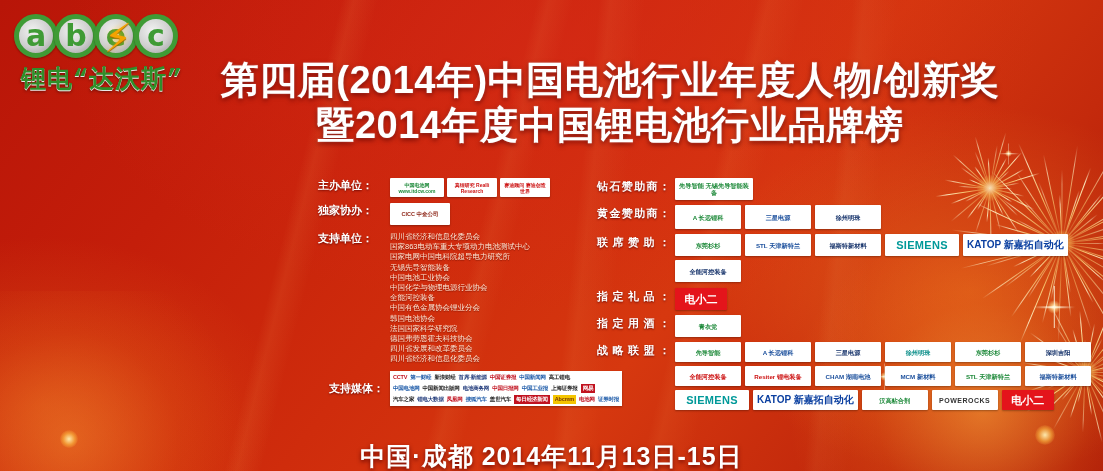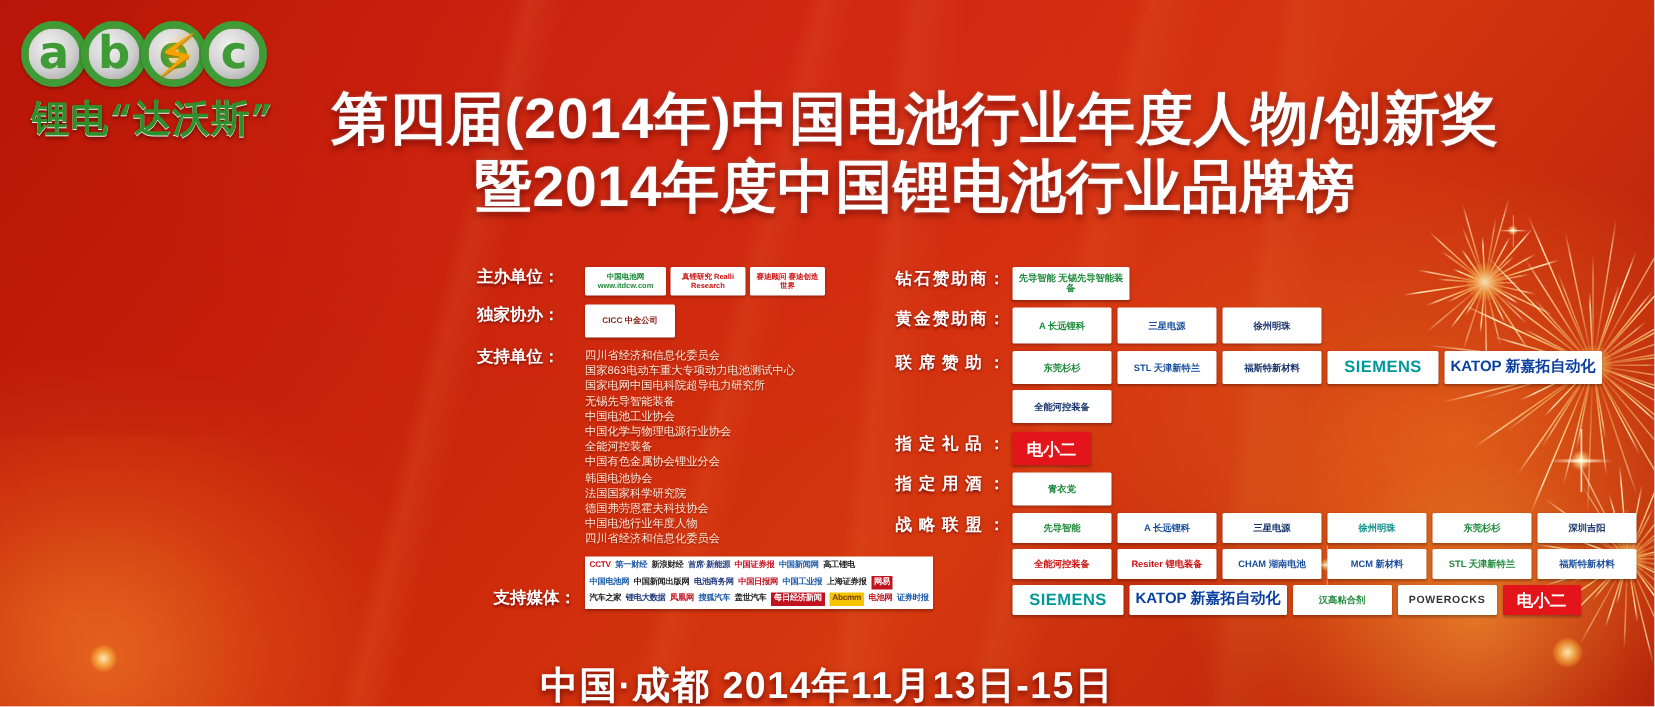--- a/index.html
+++ b/index.html
@@ -130,21 +130,21 @@
   .org-chip { height: 19px; padding: 0 3px; font-size: 7px; }
   .cicc-chip { height: 22px; padding: 0 5px; font-size: 7px; color: #8a1f10; }
 
   #support-list { padding-top: 1px; }
   #support-list div {
     font-size: 7.5px; line-height: 10.2px; color: #ffe9d8; white-space: nowrap;
     text-shadow: 0 1px 1px rgba(110,15,0,0.7);
   }
 
   
-  #media-row { display: flex; align-items: flex-end; margin-top: 5px; }
+  #media-row { display: flex; align-items: center; margin-top: 5px; }
   #media-box {
     background: #ffffff; padding: 2px 3px; display: flex; flex-direction: column; gap: 2px;
     box-shadow: 0 1px 2px rgba(0,0,0,0.3);
   }
   .media-line { display: flex; gap: 3px; align-items: center; }
   .m-chip {
     font-size: 5.5px; font-weight: bold; color: #203a7a; white-space: nowrap;
     line-height: 9px; letter-spacing: -0.2px;
   }
   .m-red { color: #c1121f; }
@@ -386,21 +386,21 @@
           <div>国家863电动车重大专项动力电池测试中心</div>
           <div>国家电网中国电科院超导电力研究所</div>
           <div>无锡先导智能装备</div>
           <div>中国电池工业协会</div>
           <div>中国化学与物理电源行业协会</div>
           <div>全能河控装备</div>
           <div>中国有色金属协会锂业分会</div>
           <div>韩国电池协会</div>
           <div>法国国家科学研究院</div>
           <div>德国弗劳恩霍夫科技协会</div>
-          <div>中国电池行业年度人物</div>
+          <div>四川省发展和改革委员会</div>
           <div>四川省经济和信息化委员会</div>
         </div>
     </div>
 
     <div id="media-row">
       <div class="sec-label" style="width:72px;flex:0 0 72px;font-size:11px;text-align:right;padding-right:6px;">支持媒体：</div>
       <div id="media-box">
           <div class="media-line">
             <span class="m-chip m-red">CCTV</span>
             <span class="m-chip m-blue">第一财经</span>

